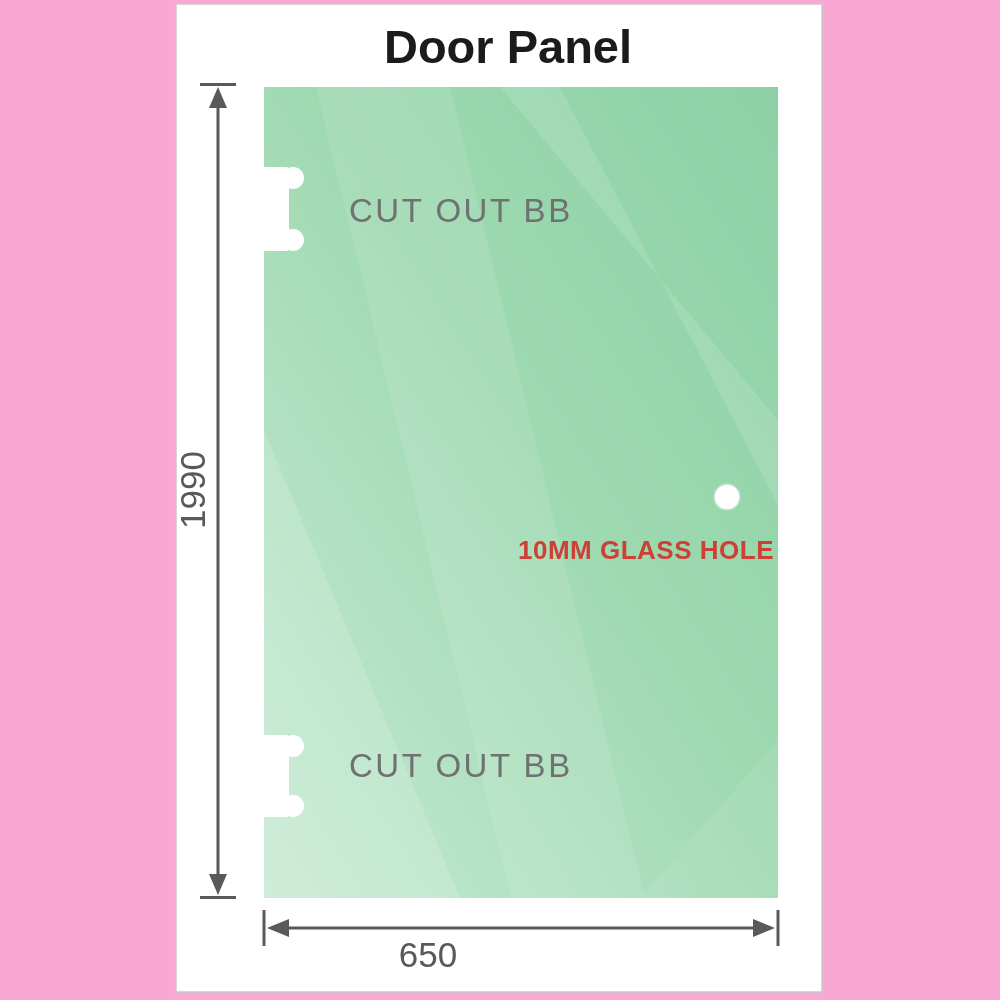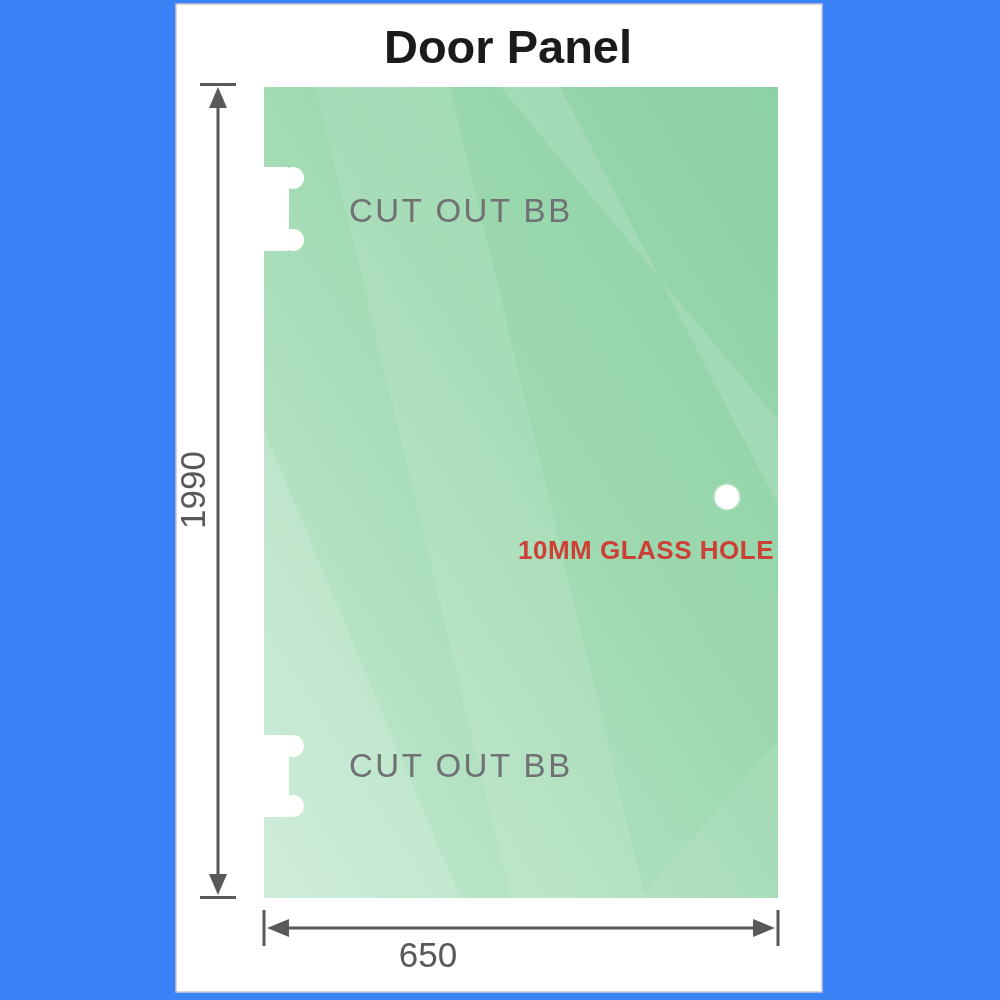--- a/index.html
+++ b/index.html
@@ -5,21 +5,21 @@
   html, body {
     margin: 0;
     padding: 0;
     background: #ffffff;
     font-family: "Liberation Sans", sans-serif;
   }
   .canvas {
     position: relative;
     width: 1000px;
     height: 1000px;
-    background: #3b82f6;
+    background: #f9a8d4;
     overflow: hidden;
   }
   svg text {
     font-family: "Liberation Sans", sans-serif;
   }
 </style>
 </head>
 <body>
 
 <div class="canvas">

